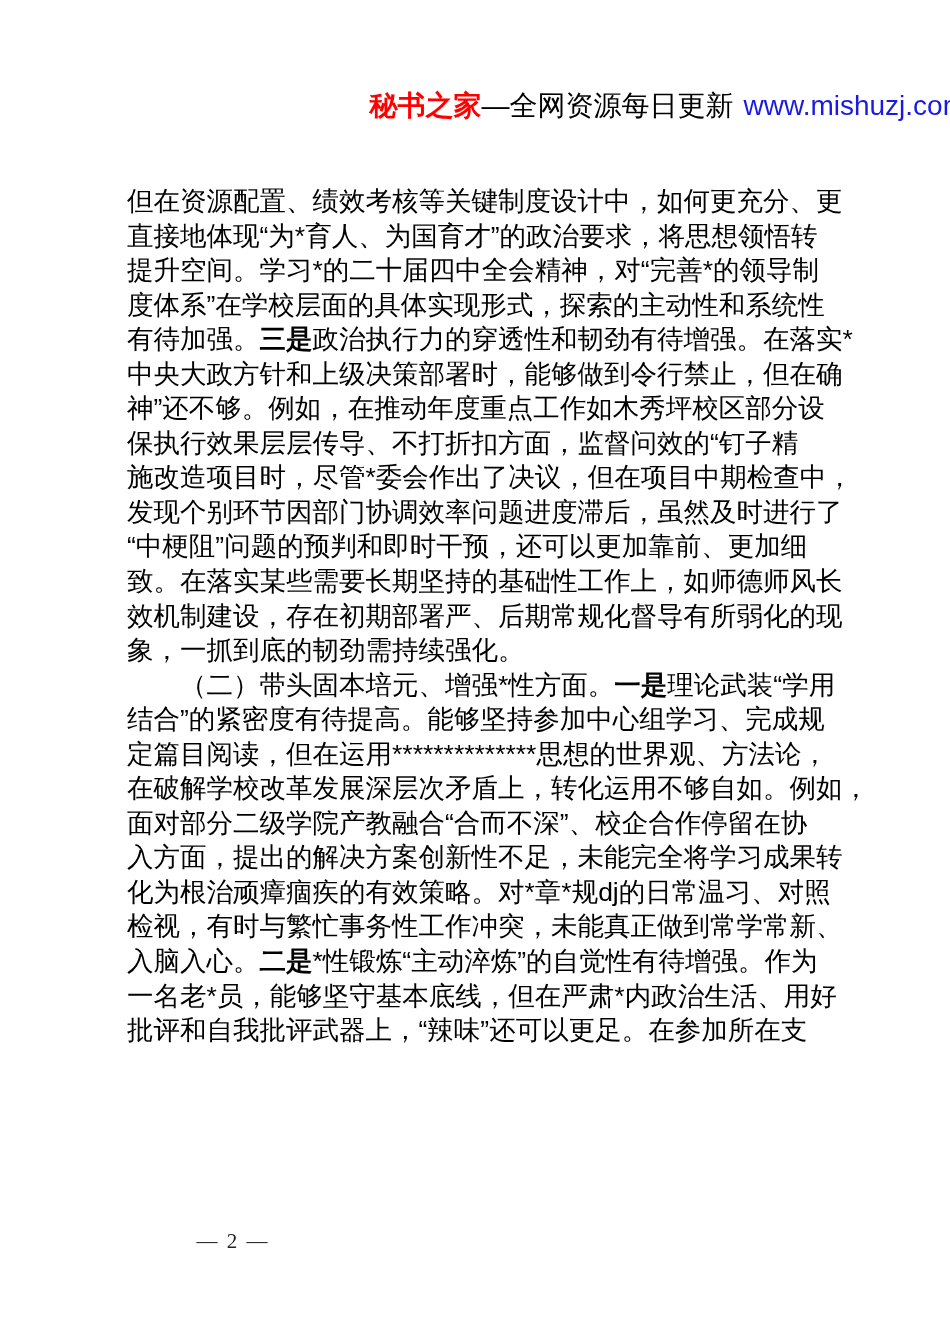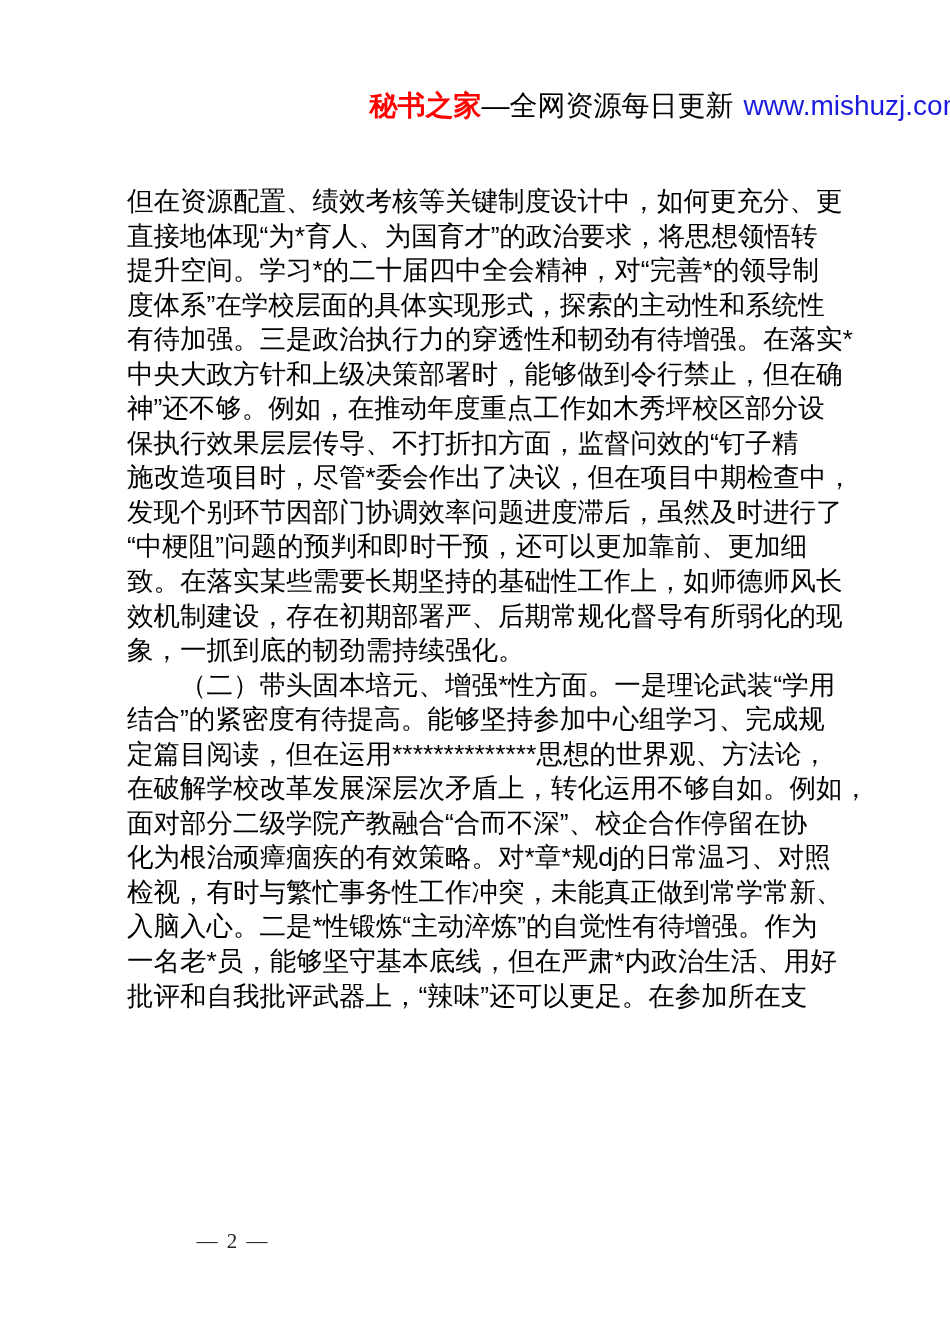--- a/index.html
+++ b/index.html
@@ -26,21 +26,21 @@
     left:127px;top:184px;width:726px;
   }
   .line{
     font-size:26.5px;
     line-height:34.55px;
     height:34.55px;
     white-space:nowrap;
     letter-spacing:0;
   }
   .line.indent{padding-left:53px;}
-  .line b{font-weight:normal;}
+  .line b{font-weight:bold;}
   .footer{
     position:absolute;
     top:1229px;left:178px;width:110px;
     text-align:center;
     font-size:21px;
     font-family:"Liberation Serif", serif;
     color:#222222;
     letter-spacing:2px;
   }
 </style>
@@ -66,20 +66,21 @@
       <div class="line"><span>发现个别环节因部门协调效率问题进度滞后，虽然及时进行了</span></div>
       <div class="line"><span>“中梗阻”问题的预判和即时干预，还可以更加靠前、更加细</span></div>
       <div class="line"><span>致。在落实某些需要长期坚持的基础性工作上，如师德师风长</span></div>
       <div class="line"><span>效机制建设，存在初期部署严、后期常规化督导有所弱化的现</span></div>
       <div class="line"><span>象，一抓到底的韧劲需持续强化。</span></div>
       <div class="line indent"><span>（二）带头固本培元、增强*性方面。</span><b>一是</b><span>理论武装“学用</span></div>
       <div class="line"><span>结合”的紧密度有待提高。能够坚持参加中心组学习、完成规</span></div>
       <div class="line"><span>定篇目阅读，但在运用**************思想的世界观、方法论，</span></div>
       <div class="line"><span>在破解学校改革发展深层次矛盾上，转化运用不够自如。例如，</span></div>
       <div class="line"><span>面对部分二级学院产教融合“合而不深”、校企合作停留在协</span></div>
+      <div class="line"><span>入方面，提出的解决方案创新性不足，未能完全将学习成果转</span></div>
       <div class="line"><span>化为根治顽瘴痼疾的有效策略。对*章*规dj的日常温习、对照</span></div>
       <div class="line"><span>检视，有时与繁忙事务性工作冲突，未能真正做到常学常新、</span></div>
       <div class="line"><span>入脑入心。</span><b>二是</b><span>*性锻炼“主动淬炼”的自觉性有待增强。作为</span></div>
       <div class="line"><span>一名老*员，能够坚守基本底线，但在严肃*内政治生活、用好</span></div>
       <div class="line"><span>批评和自我批评武器上，“辣味”还可以更足。在参加所在支</span></div>
     </div>
 
   <div class="footer" style="color: rgb(34, 34, 34);">— 2 —</div>
 
 </div>

